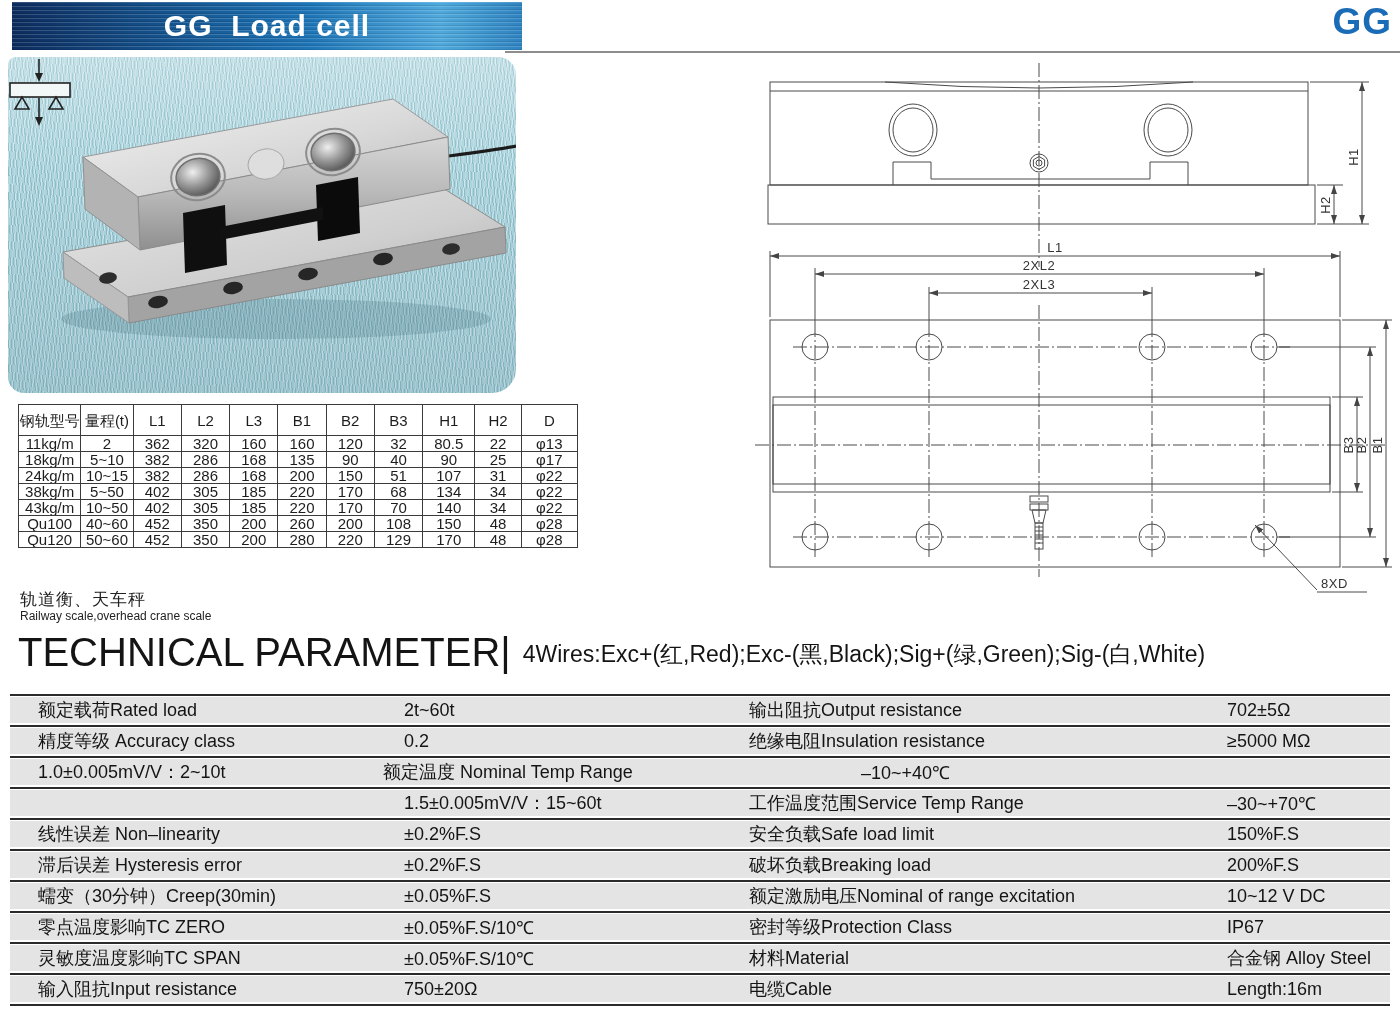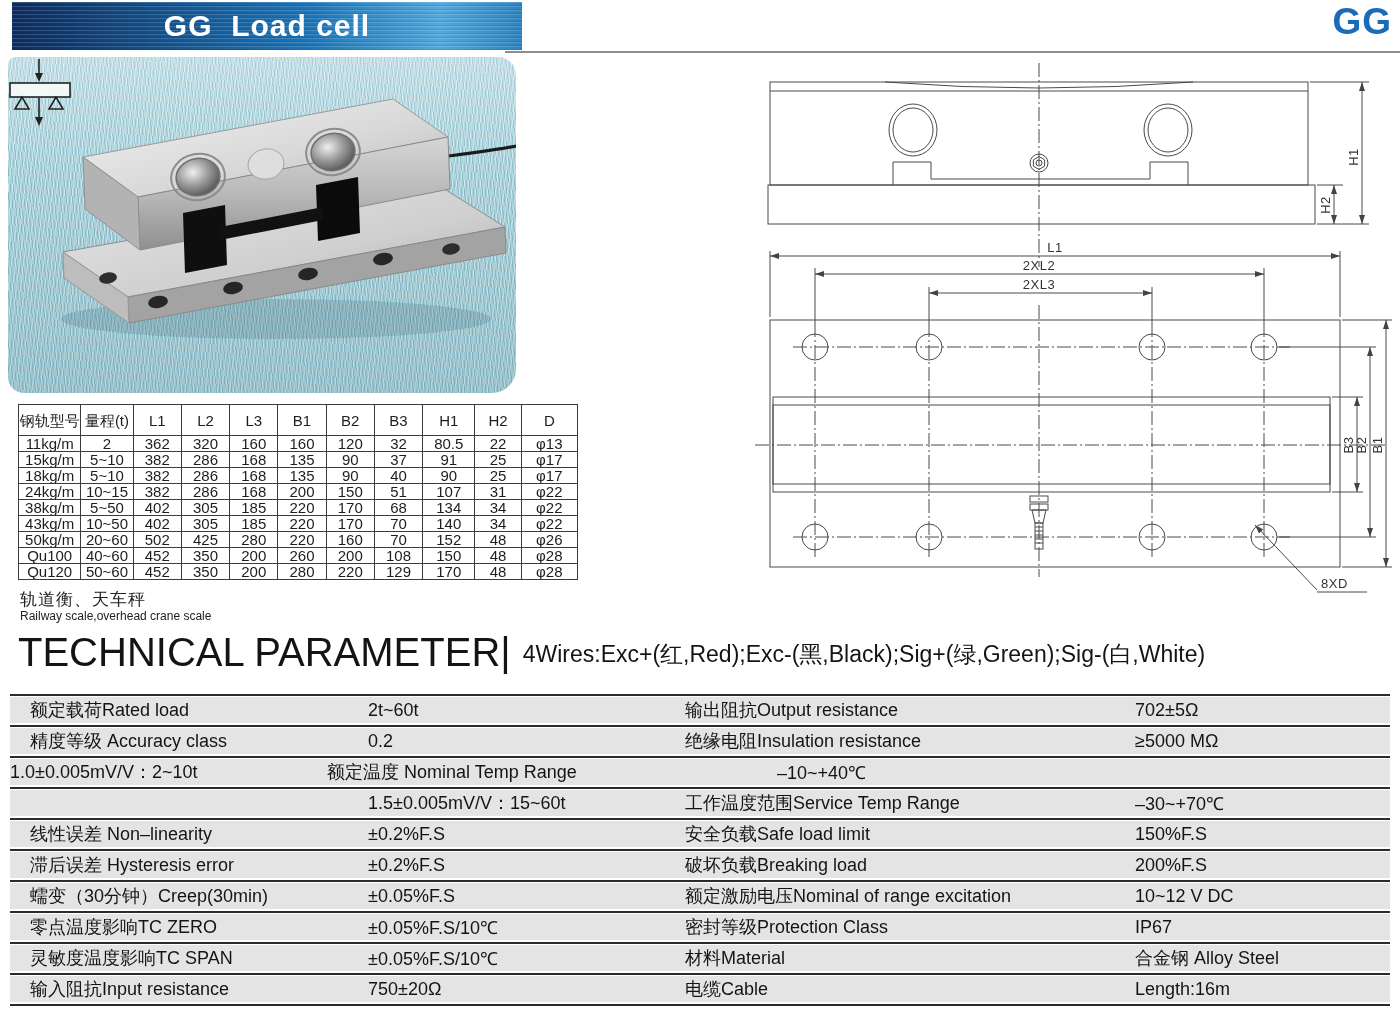--- a/index.html
+++ b/index.html
@@ -39,21 +39,21 @@
   .app-en{position:absolute;left:20px;top:609px;font-size:12px;color:#222;}
 
   .techline{position:absolute;left:18px;top:630px;display:flex;align-items:flex-end;gap:12px;color:#141414;}
   .tech-title{font-size:40px;letter-spacing:0;white-space:pre;}
   .wires{font-size:23px;padding-bottom:5px;white-space:pre;}
 
   
   .params{position:absolute;left:10px;top:692px;width:1380px;}
   .sep{height:2px;background:#2b2b2b;margin:1.5px 0;}
   .trow{height:26px;background:#e4e4e4;display:flex;align-items:center;font-size:18px;color:#141414;}
-  .trow .c{white-space:nowrap;overflow:hidden;}
+  .trow .c{white-space:nowrap;overflow:hidden;padding-left:28px;}
   .c1{width:338px;padding-left:20px;}
   .c2{width:317px;}
   .c3{width:450px;}
   .c4{flex:1;}
 
   .drawing{position:absolute;left:745px;top:55px;}
   .drawing text{font-family:"Liberation Sans",sans-serif;font-size:13px;fill:#333;letter-spacing:.5px;}
 </style>
 </head>
 <body>
@@ -281,33 +281,20 @@
           <td>320</td>
           <td>160</td>
           <td>160</td>
           <td>120</td>
           <td>32</td>
           <td>80.5</td>
           <td>22</td>
           <td>φ13</td>
         </tr>
         <tr>
-          <td>15kg/m</td>
-          <td>5~10</td>
-          <td>382</td>
-          <td>286</td>
-          <td>168</td>
-          <td>135</td>
-          <td>90</td>
-          <td>37</td>
-          <td>91</td>
-          <td>25</td>
-          <td>φ17</td>
-        </tr>
-        <tr>
           <td>18kg/m</td>
           <td>5~10</td>
           <td>382</td>
           <td>286</td>
           <td>168</td>
           <td>135</td>
           <td>90</td>
           <td>40</td>
           <td>90</td>
           <td>25</td>
@@ -346,33 +333,20 @@
           <td>305</td>
           <td>185</td>
           <td>220</td>
           <td>170</td>
           <td>70</td>
           <td>140</td>
           <td>34</td>
           <td>φ22</td>
         </tr>
         <tr>
-          <td>50kg/m</td>
-          <td>20~60</td>
-          <td>502</td>
-          <td>425</td>
-          <td>280</td>
-          <td>220</td>
-          <td>160</td>
-          <td>70</td>
-          <td>152</td>
-          <td>48</td>
-          <td>φ26</td>
-        </tr>
-        <tr>
           <td>Qu100</td>
           <td>40~60</td>
           <td>452</td>
           <td>350</td>
           <td>200</td>
           <td>260</td>
           <td>200</td>
           <td>108</td>
           <td>150</td>
           <td>48</td>

